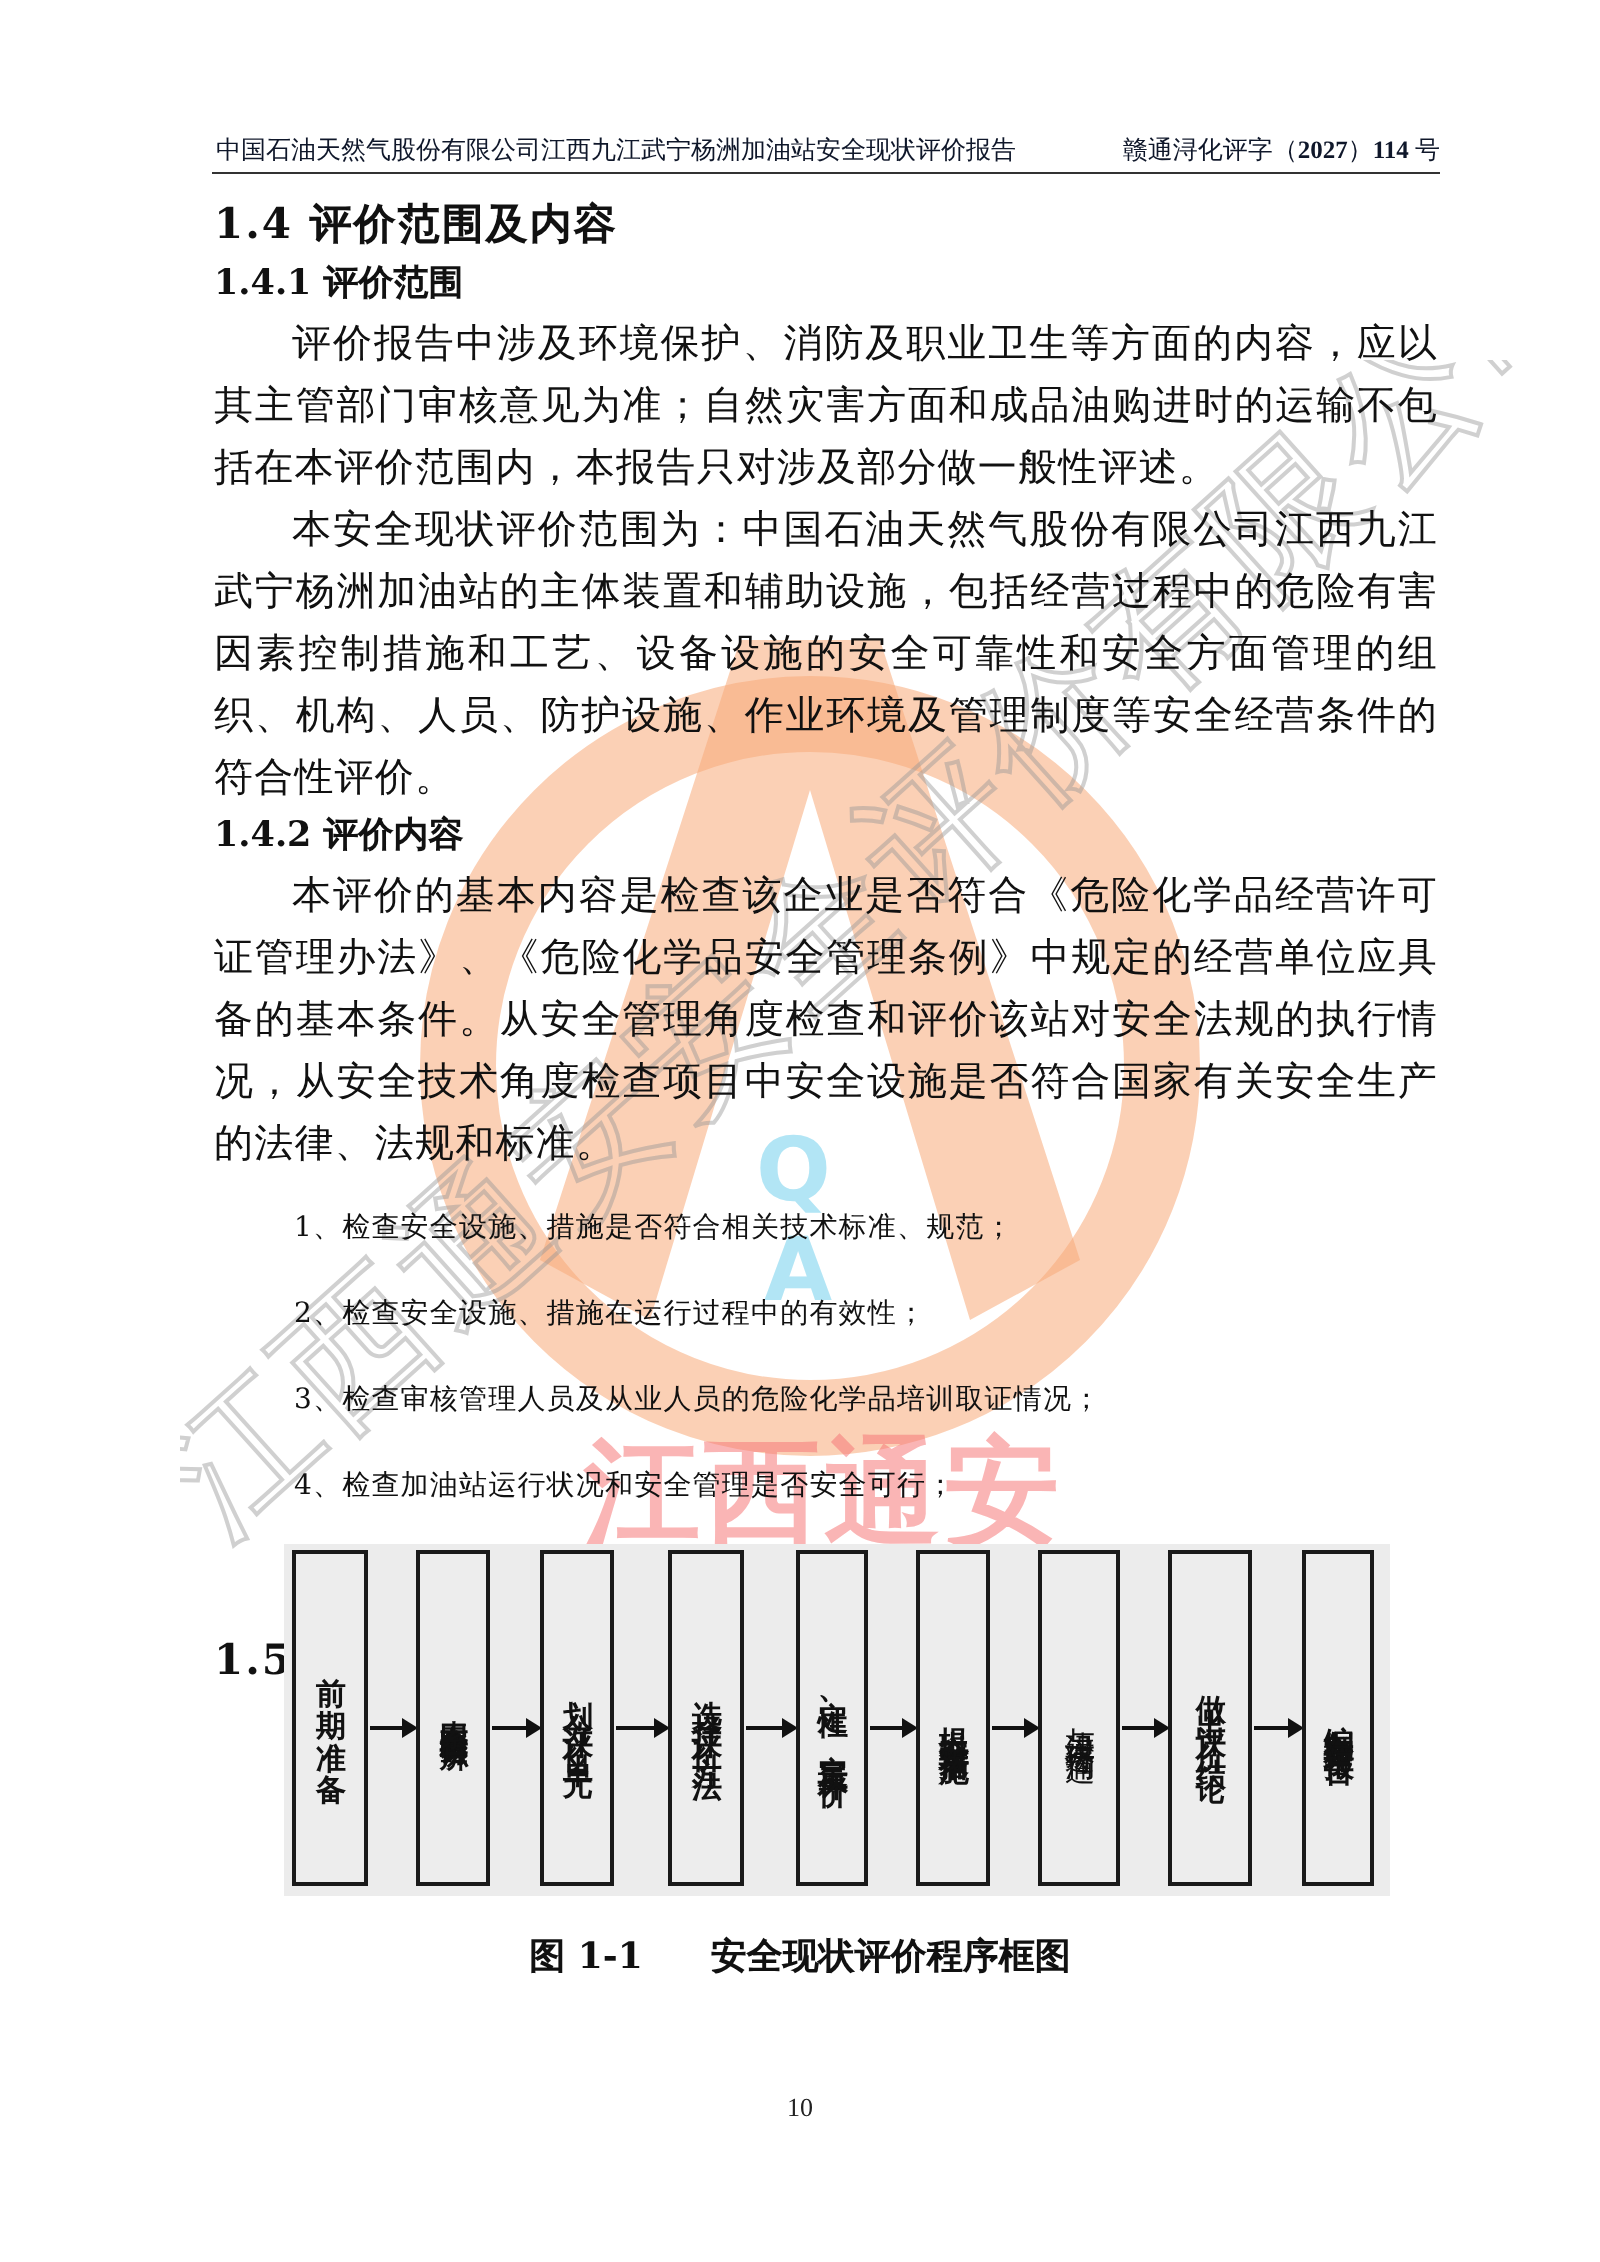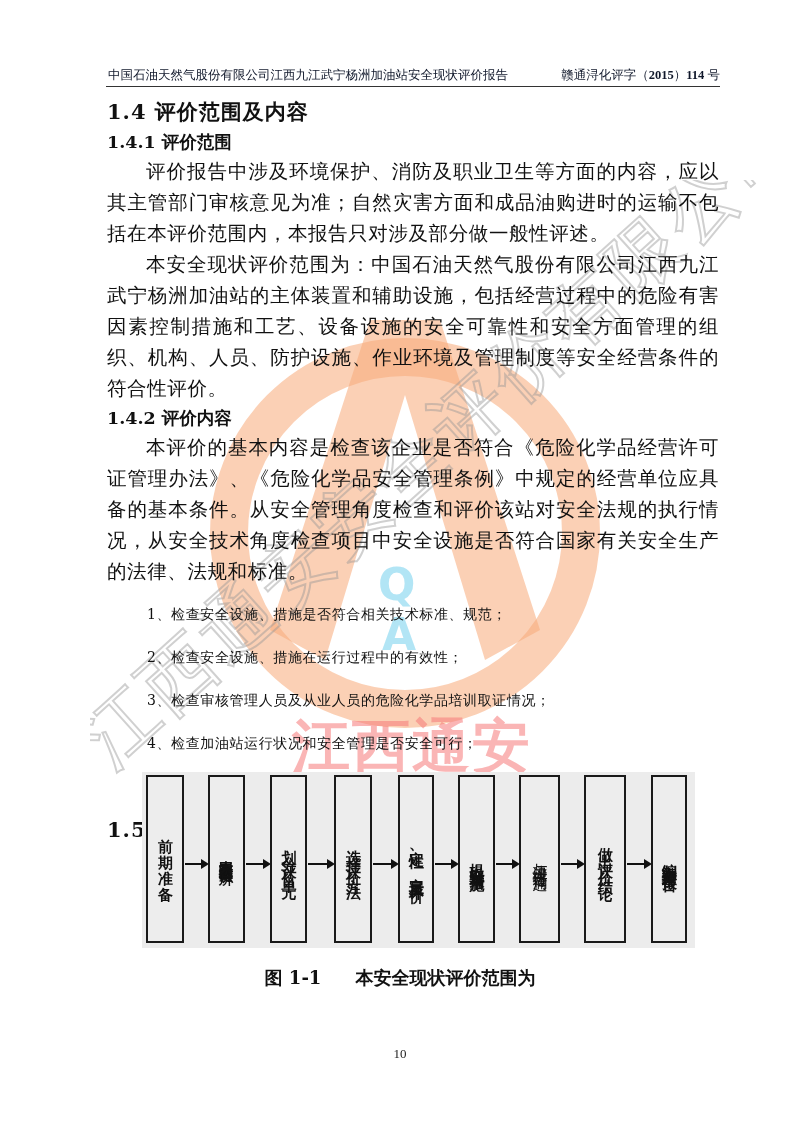--- a/index.html
+++ b/index.html
@@ -191,21 +191,21 @@
       color: #222;
     }
   </style>
 </head>
 <body>
 
 <div class="page">
 
   <div class="running-header">
     <span class="left">中国石油天然气股份有限公司江西九江武宁杨洲加油站安全现状评价报告</span>
-    <span class="right"><span>赣通浔化评字（</span><b>2015</b><span>）</span><b>114</b><span> 号</span></span>
+    <span class="right"><span>赣通浔化评字（</span><b>2027</b><span>）</span><b>114</b><span> 号</span></span>
   </div>
 
   <div class="wm wm-circle"></div>
   <svg class="wm wm-a" viewBox="0 0 390 420" width="390" height="420">
     <polygon points="160,20 230,20 330,330 275,360 195,95 115,360 60,330" fill="rgba(247,170,120,0.55)"></polygon>
     <text x="168" y="300" font-family="DejaVu Sans, sans-serif" font-size="44" font-weight="bold" fill="rgba(127,211,238,0.6)">Q</text>
     <text x="172" y="350" font-family="DejaVu Sans, sans-serif" font-size="44" font-weight="bold" fill="rgba(127,211,238,0.6)">A</text>
   </svg>
   <svg class="wm wm-gray" viewBox="0 0 700 600" width="700" height="600">
     <text x="0" y="0" transform="translate(20,590) rotate(-42)" font-family="DejaVu Sans, sans-serif" font-size="74" fill="none" stroke="rgba(150,150,150,0.45)" stroke-width="2" letter-spacing="4">江西通安安全评价有限公司</text>
@@ -267,17 +267,17 @@
       <span class="label" style="font-size:15px;letter-spacing:8px;">做出评价结论</span>
     </div>
     <div class="arrow" style="left:485px;width:23px;"></div>
 
     <div class="flow-box" style="left:509px;width:36px;">
       <span class="label" style="font-size:15px;letter-spacing:2px;">编制安全评价报告</span>
     </div>
   </div>
 
   <div class="caption">
-    <span class="num">图 1-1</span><span>本安全现状评价范围为</span>
+    <span class="num">图 1-1</span><span>安全现状评价程序框图</span>
   </div>
 
   <div class="page-number">10</div>
 </div>
 
 </body></html>

